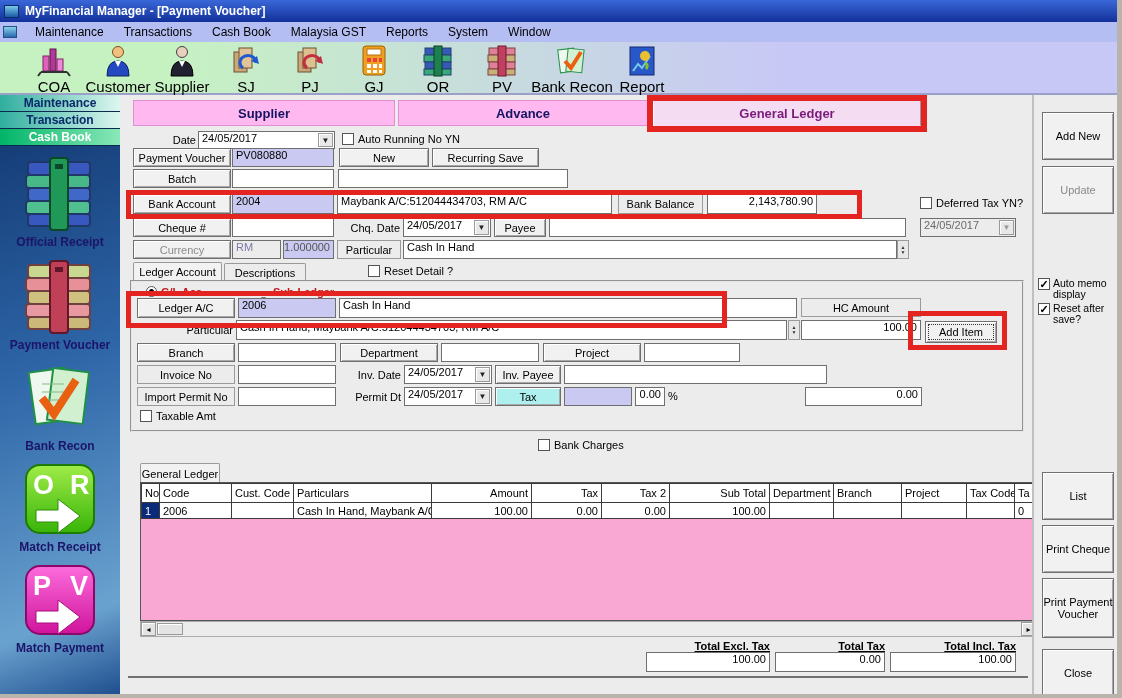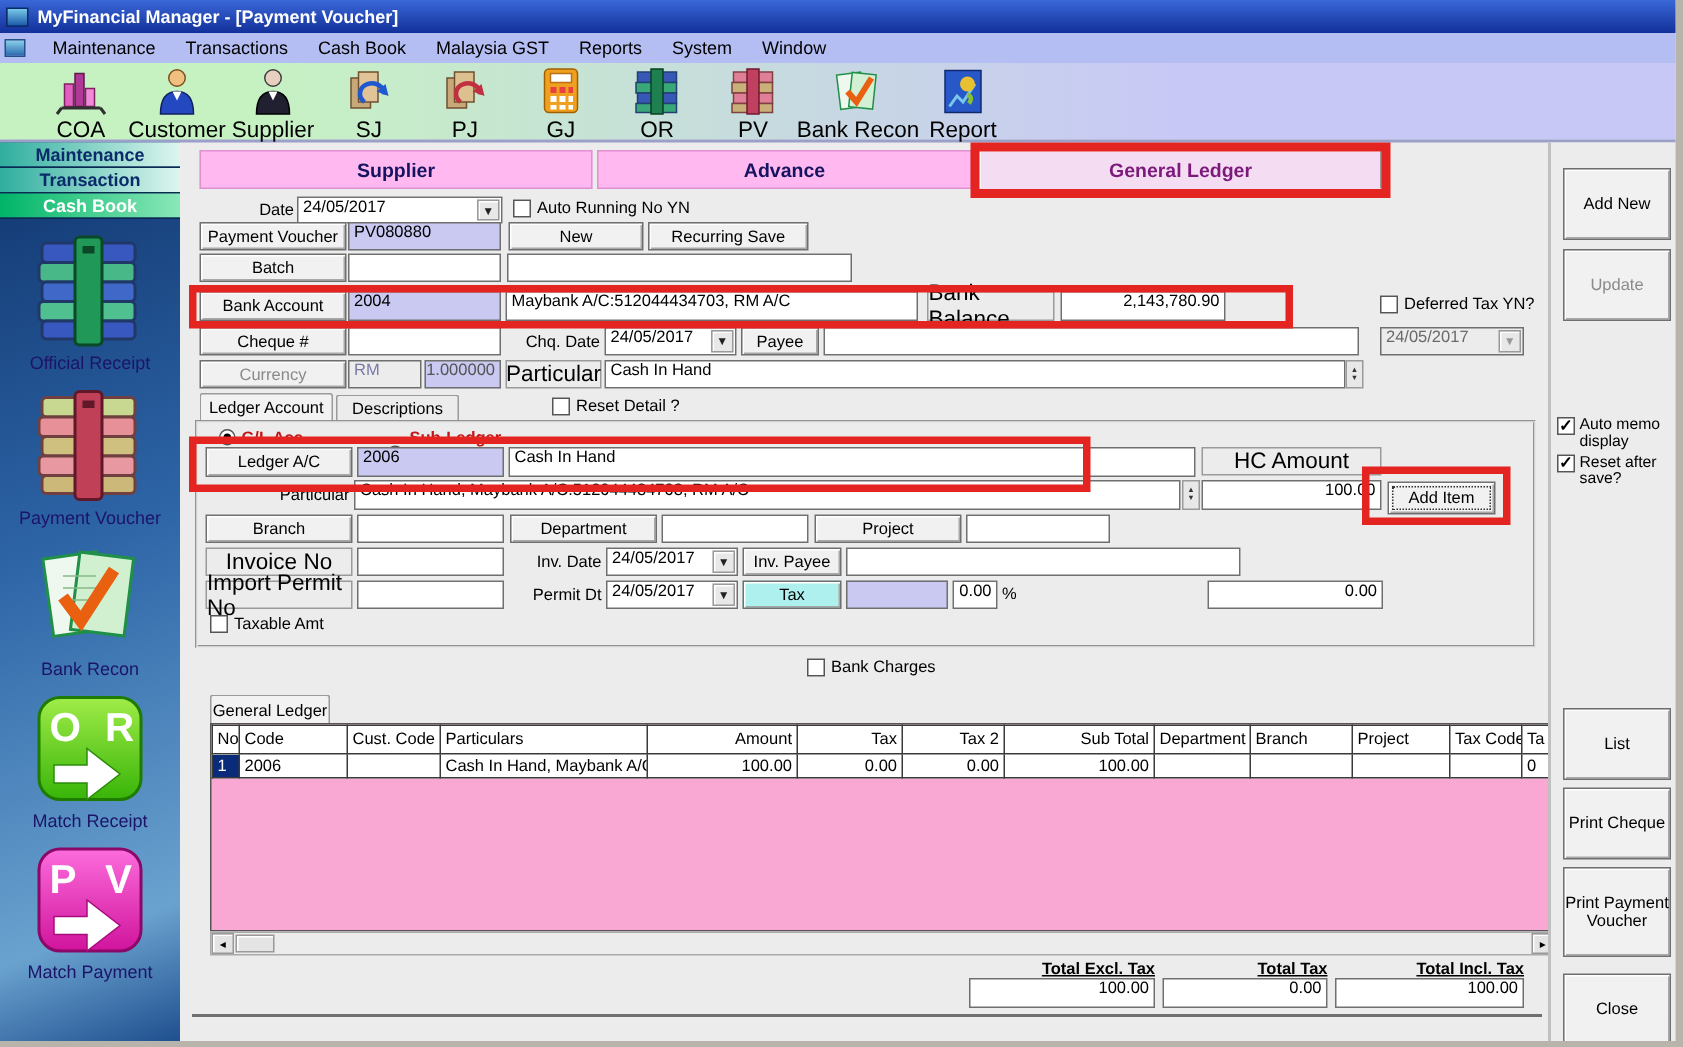--- a/index.html
+++ b/index.html
@@ -17,29 +17,29 @@
   .titem { width:64px; display:flex; flex-direction:column; align-items:center; margin-top:2px; }
   .titem .ic { height:33px; display:flex; align-items:flex-end; }
   .titem .lb { font-size:15px; color:#000; margin-top:1px; white-space:nowrap; }
 
   
   .sidebar { left:0; top:95px; width:120px; height:603px; background:linear-gradient(160deg,#10356e 0%,#2e66a8 45%,#6aa2cf 85%,#1c4c8c 100%); }
   .sbhead { height:17px; display:flex; align-items:center; justify-content:center; font-size:12px; font-weight:bold; border-bottom:1px solid #0a2a50; }
   .sbhead.teal { background:linear-gradient(to right,#2fae9e,#ddf6ef); color:#0a2a6a; }
   .sbhead.green { background:linear-gradient(to right,#00b468,#8ae8b8); color:#fff; }
   .sbitem { display:flex; flex-direction:column; align-items:center; margin-top:10px; }
-  .sbitem .lb { font-size:12px; font-weight:normal; color:#1c1468; margin-top:3px; }
+  .sbitem .lb { font-size:12px; font-weight:bold; color:#1c1468; margin-top:3px; }
 
   
   .tab { height:26px; background:#ffb9f0; display:flex; align-items:center; justify-content:center; font-size:13px; font-weight:bold; color:#141460; border:1px solid #e090d0; }
   .tab.sel { background:#f4dcf2; color:#7c1a7c; border:2px solid; border-color:#ffffff #9a9a9a #f4dcf2 #ffffff; box-shadow:0 0 0 1px #c8c8c8; }
 
   .btn { background:#f1f1f1; border:1px solid #6f6f6f; box-shadow:inset 1px 1px 0 #ffffff, inset -1px -1px 0 #a8a8a8; display:flex; align-items:center; justify-content:center; font-size:11px; color:#000; }
   .btn.dis { color:#8a8a8a; }
-  .flat { background:#ececec; border:1px solid #9a9a9a; display:flex; align-items:center; justify-content:center; font-size:15px; }
+  .flat { background:#ececec; border:1px solid #9a9a9a; display:flex; align-items:center; justify-content:center; font-size:11px; }
   .field { background:#fff; border:1px solid #6f6f6f; font-size:11px; display:flex; padding:0 3px; overflow:hidden; white-space:nowrap; }
   .field.lav { background:#c9c9f2; }
   .field.rt { justify-content:flex-end; }
   .field.dis { background:#ececec; color:#6a6a6a; }
   .plab { font-size:11px; display:flex; align-items:center; justify-content:flex-end; }
   .combo-arrow { position:absolute; right:1px; top:1px; bottom:1px; width:15px; background:#e8e8e8; border:1px solid #9a9a9a; box-shadow:inset 1px 1px 0 #fff; font-size:8px; display:flex; align-items:center; justify-content:center; color:#222; }
   .cb { width:12px; height:12px; background:#fff; border:1px solid #555; font-size:11px; line-height:10px; text-align:center; color:#000; }
   .cb.ck::after { content:"✓"; font-weight:bold; }
   .radio { width:11px; height:11px; border-radius:50%; background:#fff; border:1px solid #555; position:relative; }
   .radio.sel::after { content:""; position:absolute; left:2px; top:2px; width:5px; height:5px; border-radius:50%; background:#000; }

